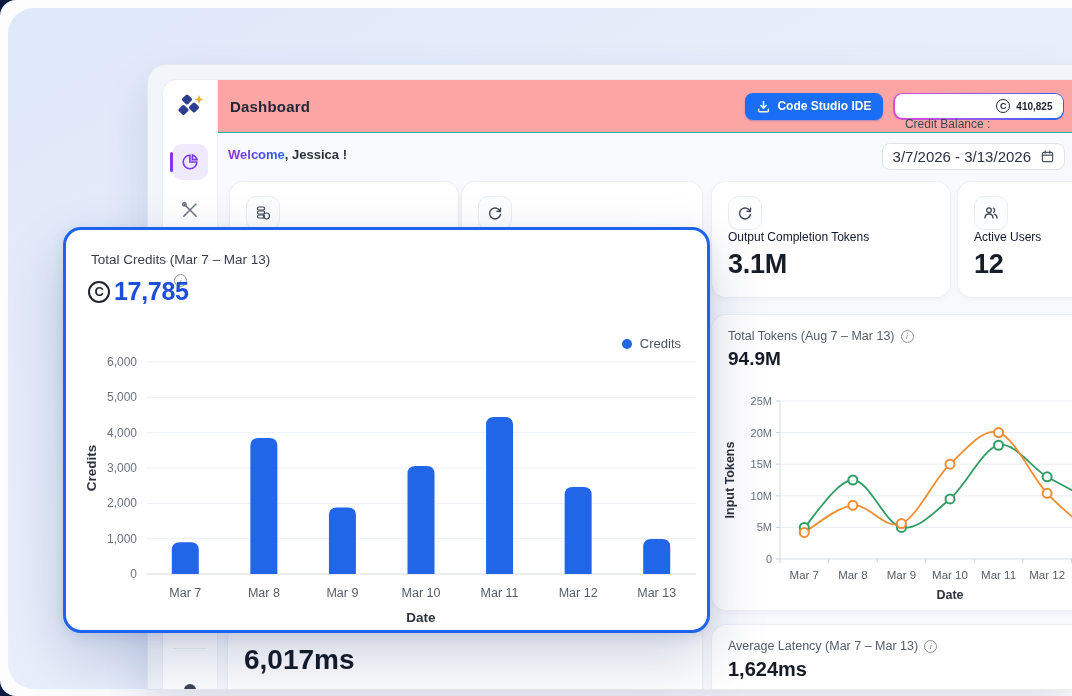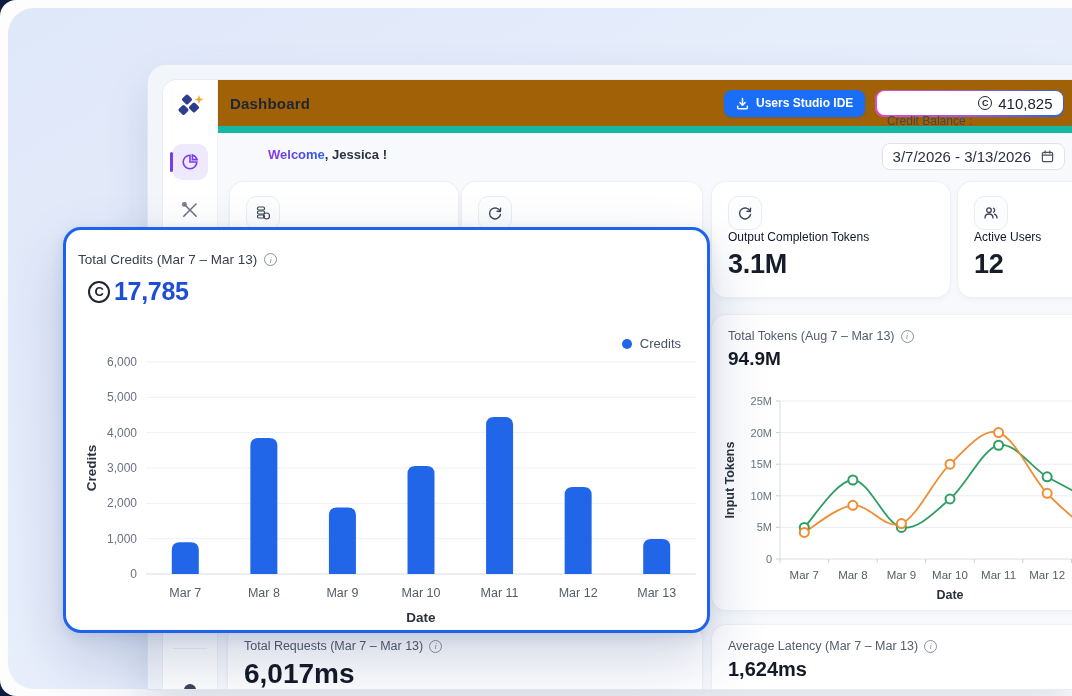--- a/index.html
+++ b/index.html
@@ -23,42 +23,42 @@
   .nav-item { position:relative; width:100%; display:flex; justify-content:center; margin-bottom:12px; }
   .nav-chip { width:36px; height:36px; border-radius:10px; display:flex; align-items:center; justify-content:center; }
   .nav-item.active .nav-chip { background:#efe9fd; }
   .nav-indicator { position:absolute; left:7px; top:8px; width:3px; height:20px; border-radius:3px; background:#7c3aed; }
   .sidebar-divider { position:absolute; bottom:40px; left:10px; right:10px; height:1px; background:#eef1f5; }
   .sidebar-peek { position:absolute; bottom:-7px; left:50%; transform:translateX(-50%); width:12px; height:12px;
                   border-radius:50%; background:#3d4656; }
 
   
   .main { flex:1; display:flex; flex-direction:column; min-width:0; }
-  .appbar { height:53px; background:#a16207; border-bottom:7px solid #14b8a6; display:flex; align-items:center;
+  .appbar { height:53px; background:#fca5a5; border-bottom:1px solid #14b8a6; display:flex; align-items:center;
             padding:0 8px 0 12px; gap:10px; flex:0 0 53px; }
   .app-title { font-size:15px; font-weight:bold; color:#1f2633; letter-spacing:.2px; }
   .appbar-spacer { flex:1; }
   .ide-btn { display:flex; align-items:center; gap:7px; background:#1a6ef5; color:#fff; font-size:12px;
              font-weight:bold; border:none; border-radius:8px; height:27px; padding:0 12px; cursor:pointer;
              box-shadow:0 1px 2px rgba(20,80,200,.35); white-space:nowrap; }
   .pill-wrap { padding:1.5px; border-radius:9px; background:linear-gradient(100deg,#e14ad2 0%,#8a5cf0 55%,#2563eb 100%); flex:0 0 auto; }
   .pill { background:#fff; border-radius:7.5px; height:24px; display:flex; align-items:center; gap:6px; padding:0 10px; white-space:nowrap; }
   .pill-label { font-size:12px; color:#3f4754;margin-top:36px; }
-  .pill-value { font-size:15px; font-weight:normal; color:#1b2130; }
+  .pill-value { font-size:10px; font-weight:bold; color:#1b2130; }
   .coin { display:inline-flex; align-items:center; justify-content:center; border-radius:50%;
           border:1.6px solid #20262f; color:#20262f; font-weight:bold; }
   .coin.small { width:14px; height:14px; font-size:9px; }
   .coin.big { width:22px; height:22px; font-size:13px; border-width:2.5px; margin-right:4px; }
   .coin::before { content:"C"; }
 
   
   .content { flex:1; position:relative; background:#f7f9fc; overflow:hidden; }
   .welcome { position:absolute; left:10px; top:14px; font-size:13px; font-weight:bold; color:#2a3140; }
   .welcome .grad { background:linear-gradient(90deg,#9036ec 0%,#4f46e5 55%,#2563eb 100%);
-                   -webkit-background-clip:text; background-clip:text; color:transparent;margin-left:40px; }
+                   -webkit-background-clip:text; background-clip:text; color:transparent; }
   .date-chip { position:absolute; right:7px; top:10px; height:27px; background:#fff; border:1px solid #dfe3ea;
                border-radius:8px; display:flex; align-items:center; gap:10px; padding:0 10px; cursor:pointer; }
   .date-chip span { font-size:15px; color:#2a3140; }
 
   .card { position:absolute; background:#fff; border-radius:14px; box-shadow:0 0 0 1px #edf0f5, 0 2px 6px rgba(40,60,110,.05); }
   .icon-chip { width:34px; height:34px; border-radius:10px; border:1px solid #e9edf3; background:#fcfdfe;
                display:flex; align-items:center; justify-content:center; }
   .metric-label { font-size:12px; color:#0f172a; }
   .metric-value { font-size:27px; font-weight:bold; color:#171d29; margin-top:5px; letter-spacing:-.3px; }
   .card-pad { padding:14px 16px; }
@@ -66,21 +66,21 @@
   .chart-title { font-size:12.5px; color:#545c6b; display:flex; align-items:center; gap:6px; }
   .chart-value { font-size:19px; font-weight:bold; color:#141a26; margin-top:5px; }
   .info { width:13px; height:13px; border:1.2px solid #8a919e; border-radius:50%; color:#8a919e;
           display:inline-flex; align-items:center; justify-content:center; font-size:9px; flex:0 0 13px; cursor:pointer; }
   .info::before { content:"i"; font-family:"Liberation Serif", serif; font-style:italic; }
 
   
   .overlay-card { position:absolute; left:63px; top:227px; width:647px; height:406px; background:#fff;
                   border:3px solid #1d63ed; border-radius:18px; z-index:10;
                   box-shadow:0 26px 60px rgba(13,40,110,.20), 0 4px 14px rgba(13,40,110,.10); }
-  .oc-title { position:absolute; left:12px; top:22px; font-size:13.5px; color:#39404d; display:flex; align-items:center; gap:7px; }
+  .oc-title { position:absolute; left:25px; top:22px; font-size:13.5px; color:#39404d; display:flex; align-items:center; gap:7px;flex-direction:column; }
   .oc-value { position:absolute; left:22px; top:47px; display:flex; align-items:center; font-size:25px;
               font-weight:bold; color:#1d4ed8; letter-spacing:-.3px; }
   .legend { position:absolute; right:26px; top:106px; display:flex; align-items:center; gap:8px; cursor:pointer; }
   .legend-dot { width:10px; height:10px; border-radius:50%; }
   .legend-text { font-size:13px; color:#4a525e; }
 
   svg { font-family:"Liberation Sans", sans-serif; display:block; }
   .svg-abs { position:absolute; }
 </style>
 </head>
@@ -137,21 +137,21 @@
         <div class="app-title">Dashboard</div>
         <div class="appbar-spacer"></div>
         <button class="ide-btn">
           <span>
             <svg viewBox="0 0 14 14" width="13" height="13" fill="none" stroke="#fff" stroke-width="1.6" stroke-linecap="round" stroke-linejoin="round">
               <path d="M7 1.5 V8.5"></path>
                 <path d="M4.2 6 L7 8.8 L9.8 6"></path>
                 <path d="M1.8 10 V11.6 A1 1 0 0 0 2.8 12.6 H11.2 A1 1 0 0 0 12.2 11.6 V10"></path>
             </svg>
           </span>
-          <span>Users Studio IDE</span>
+          <span>Code Studio IDE</span>
         </button>
         <div class="pill-wrap">
           <div class="pill">
             <span class="pill-label">Credit Balance :</span>
             <span class="coin small"></span>
             <span class="pill-value">410,825</span>
           </div>
         </div>
       </div>
 
@@ -284,24 +284,20 @@
               <text x="280.57142857142856" y="188" text-anchor="middle" font-size="11.5" fill="#555d68">Mar 11</text>
               <text x="329.1428571428571" y="188" text-anchor="middle" font-size="11.5" fill="#555d68">Mar 12</text>
               <text x="377.7142857142857" y="188" text-anchor="middle" font-size="11.5" fill="#555d68">Mar 13</text>
               <text x="232" y="208" text-anchor="middle" font-size="12.5" font-weight="bold" fill="#2b323e">Date</text>
               <text transform="rotate(-90 12 89)" x="12" y="93" text-anchor="middle" font-size="12.5" font-weight="bold" fill="#2b323e">Input Tokens</text>
             </svg>
         </div>
 
         <div class="card" style="left:10px; top:492px; width:474px; height:120px;">
           <div class="card-pad">
-            <div class="chart-title">
-              <span>Total Requests (Mar 7 – Mar 13)</span>
-              <span class="info"></span>
-            </div>
             <div class="chart-value" style="font-size:28px;">6,017ms</div>
           </div>
         </div>
 
         <div class="card" style="left:494px; top:492px; width:420px; height:120px;">
           <div class="card-pad">
             <div class="chart-title">
               <span>Average Latency (Mar 7 – Mar 13)</span>
               <span class="info"></span>
             </div>

